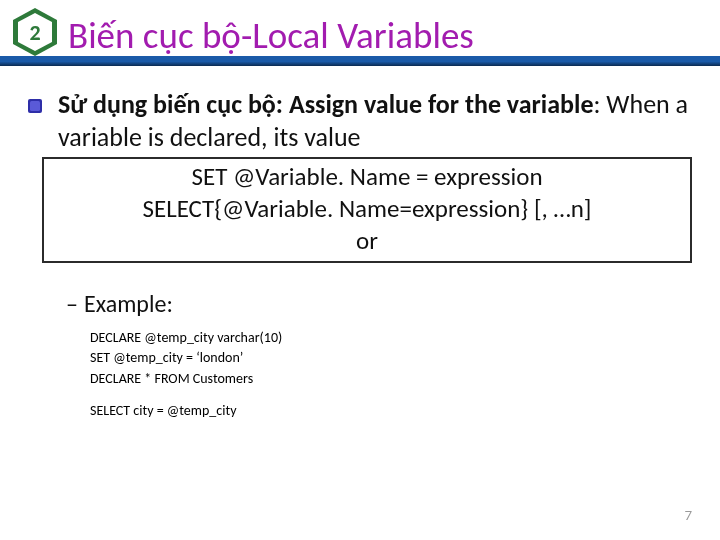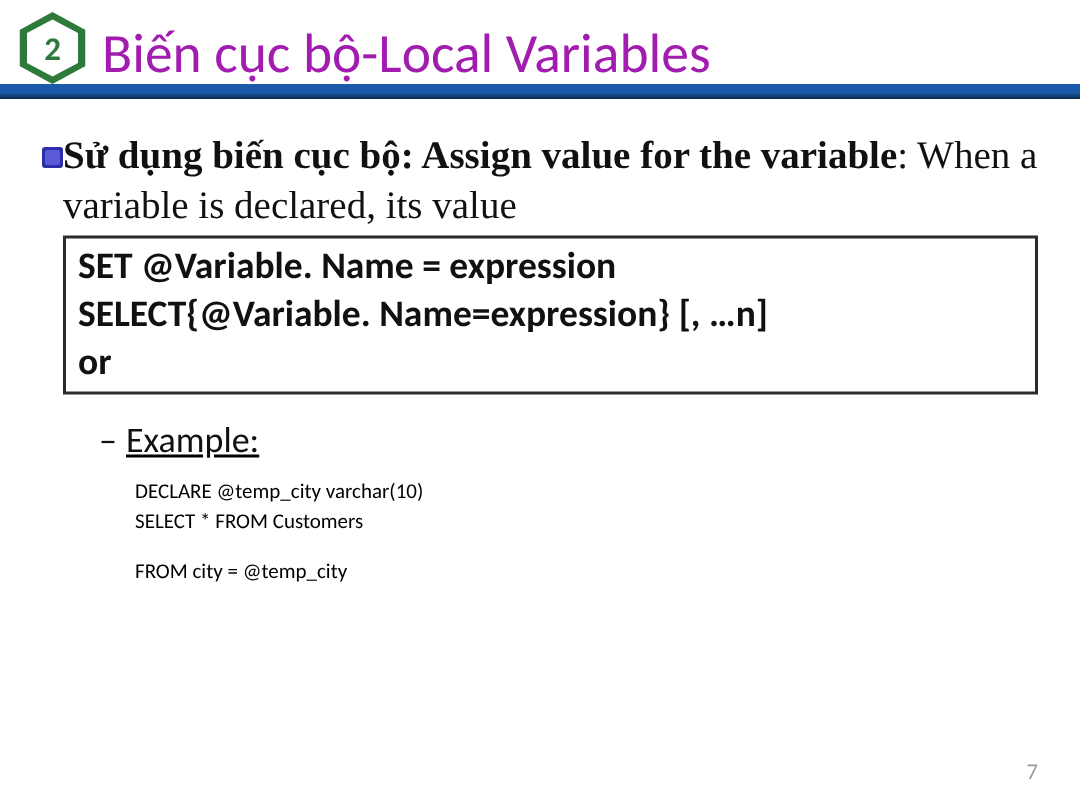--- a/index.html
+++ b/index.html
@@ -41,22 +41,21 @@
     margin-left: 68px;
     line-height: 1.1;
     padding-top: 6px;
   }
   .content {
     padding: 22px 28px 0 28px;
   }
   .bullet-row {
     display: flex;
     align-items: flex-start;
-    gap: 0;
-    font-family: Liberation Serif, serif;
+    gap: 16px;
   }
   .bullet-icon {
     flex: 0 0 auto;
     width: 14px;
     height: 14px;
     margin-top: 10px;
   }
   .bullet-text {
     font-size: 26px;
     line-height: 1.25;
@@ -66,28 +65,28 @@
   .syntax-box {
     margin-left: 14px;
     margin-top: 4px;
     border: 2px solid #2b2b2b;
     background: #ffffff;
     padding: 2px 8px 4px 8px;
     width: 650px;
   }
   .syntax-line {
     font-size: 25px;
-    font-weight: 700;
+    font-weight: 400;
     line-height: 1.28;
     color: #111;
+    text-align: center;
   }
   .sub-list {
     margin-left: 38px;
-    margin-top: 16px;
-    text-decoration: underline;
+    margin-top: 26px;
   }
   .sub-item {
     font-size: 24px;
     color: #111;
     position: relative;
     padding-left: 18px;
   }
   .sub-item::before {
     content: "–";
     position: absolute;
@@ -144,20 +143,21 @@
     <div class="syntax-line">SELECT{@Variable. Name=expression} [, …n]</div>
     <div class="syntax-line">or</div>
   </div>
 
   <div class="sub-list">
     <div class="sub-item">Example:</div>
   </div>
 
   <div class="code-block">
     <div>DECLARE  @temp_city  varchar(10)</div>
-    <div>SELECT * FROM  Customers</div>
+    <div>SET  @temp_city  = ‘london’</div>
+    <div>DECLARE * FROM  Customers</div>
     <div class="gap"></div>
-    <div>FROM   city = @temp_city</div>
+    <div>SELECT   city = @temp_city</div>
   </div>
 
 </div>
 
 <div class="page-num">7</div>
 
 </body></html>

